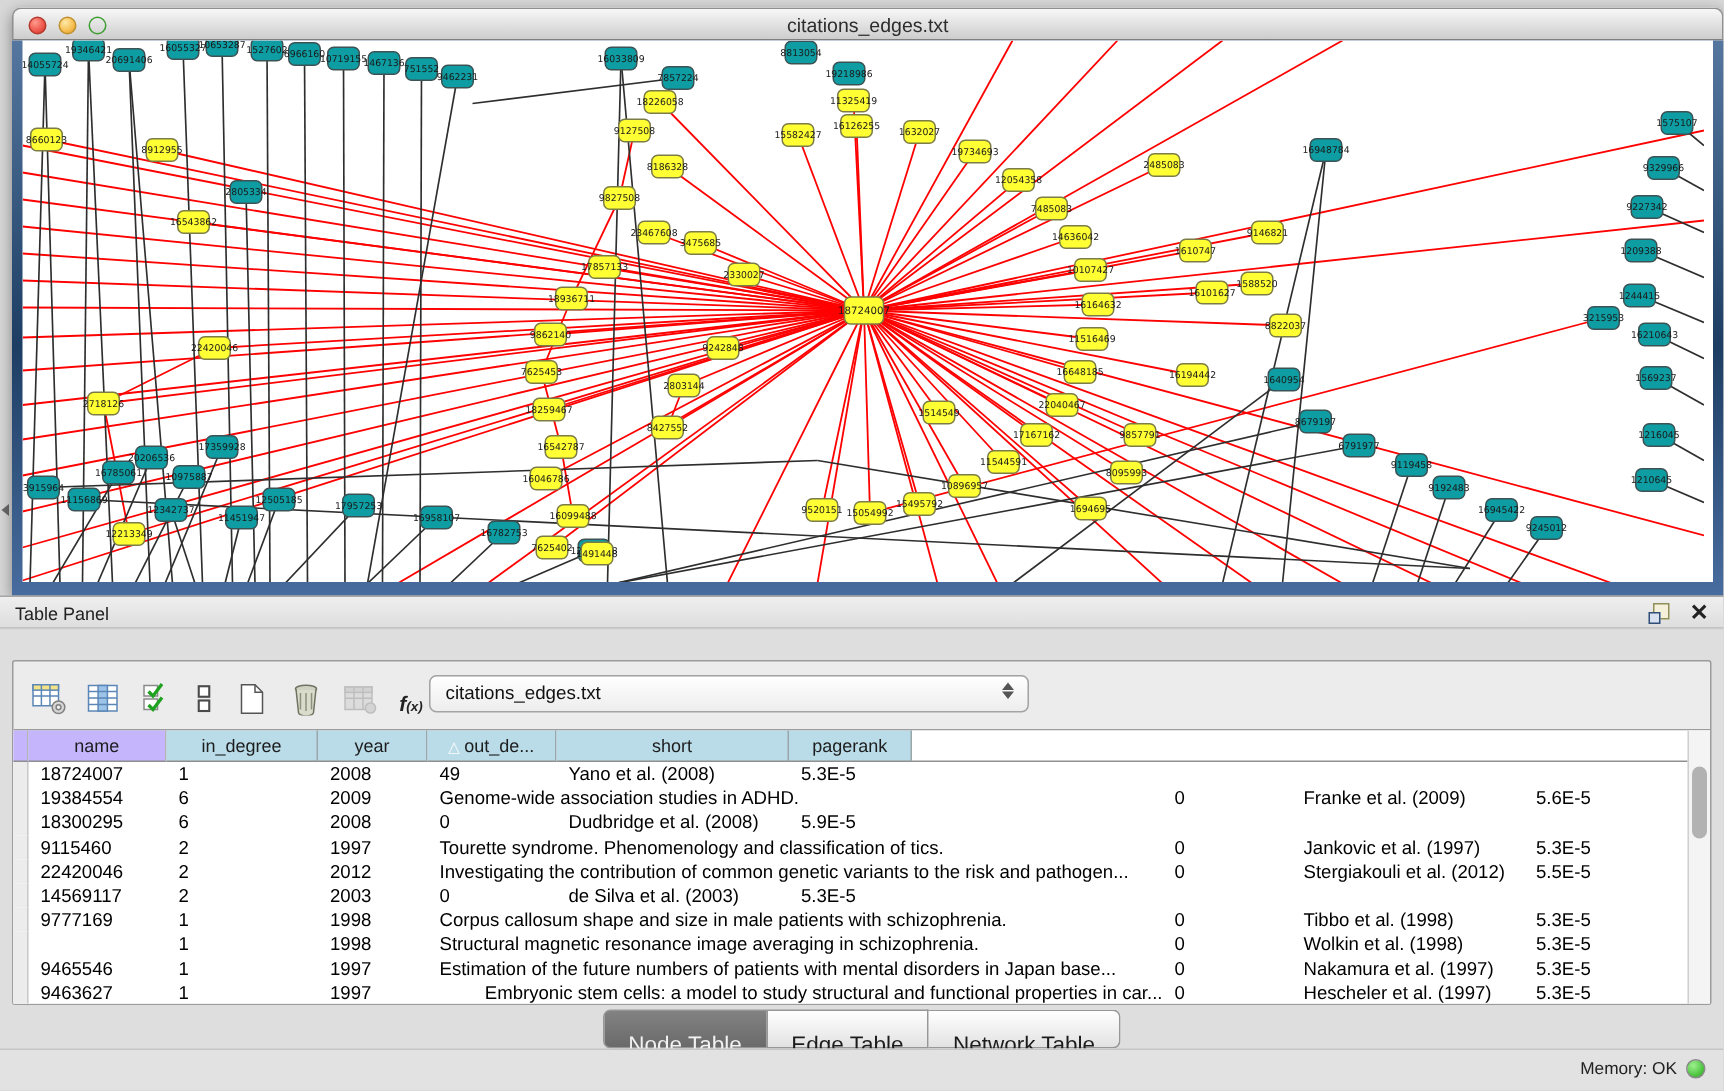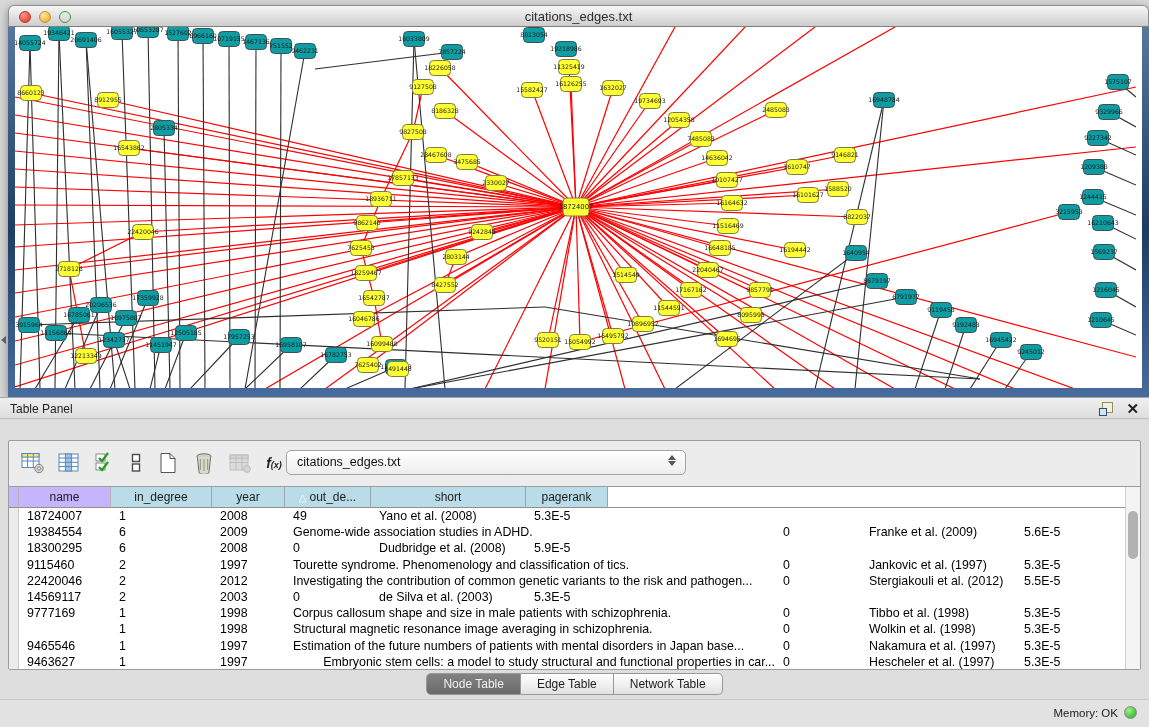--- a/index.html
+++ b/index.html
@@ -37,21 +37,21 @@
   .float-icon{position:relative;width:13px;height:13px;}
   .float-icon .sq1{position:absolute;left:3px;top:0;width:9px;height:9px;border:1px solid #8f8f5a;background:#f4f0da;}
   .float-icon .sq2{position:absolute;left:0;top:6px;width:6px;height:6px;border:1px solid #2f4d77;background:#d7e1ef;}
   .close-icon{font-size:15px;font-weight:bold;color:#222;line-height:15px;}
   .panel-body{position:absolute;left:0;right:0;top:420px;height:279px;background:#dedede;}
   .inner-panel{position:absolute;left:8px;top:20px;width:1133px;height:230px;
       border:1px solid #9c9c9c;border-radius:2px;background:#ececec;box-sizing:border-box;}
   
   .tbl-toolbar{position:absolute;left:0;right:0;top:0;height:45px;}
   .tool-btn{position:absolute;top:8px;width:28px;height:28px;display:flex;
-      align-items:center;justify-content:center;background:transparent;border:none;padding:0;}
+      align-items:flex-end;justify-content:center;background:transparent;border:none;padding:0;}
   .fx-label{font-size:14px;font-style:italic;font-weight:bold;color:#222;}
   .fx-label small{font-size:9px;font-weight:bold;}
   .combo{position:absolute;left:277px;top:9px;width:400px;height:25px;
       border:1px solid #a3a3a3;border-radius:5px;background:linear-gradient(#ffffff,#ededed);
       box-sizing:border-box;}
   .combo-text{position:absolute;left:10px;top:4px;font-size:12.5px;color:#111;}
   .combo-stepper{position:absolute;right:9px;top:4px;display:flex;flex-direction:column;gap:1px;}
   .combo-stepper .up{width:0;height:0;border-left:4px solid transparent;border-right:4px solid transparent;border-bottom:5px solid #555;}
   .combo-stepper .down{width:0;height:0;border-left:4px solid transparent;border-right:4px solid transparent;border-top:5px solid #555;}
   
@@ -65,21 +65,21 @@
   .hdr-cell.plain{background:#c4b5fd;border-right:1px solid #b5b5b5;}
   .hdr-cell .sort-tri{color:#fdfdfd;font-size:10px;margin-right:3px;}
   .hdr-filler{flex:1;background:#fff;border-bottom:1px solid #8f8f8f;}
   .data-rows{position:absolute;left:0;right:15px;top:21px;bottom:0;overflow:hidden;background:#fff;}
   .data-row{display:flex;height:16.2px;}
   .cell{box-sizing:border-box;font-size:12.4px;color:#000;line-height:16px;
       white-space:nowrap;overflow:hidden;padding-left:8px;}
   .cell.gutter{padding:0;background:#ececec;border-right:1px solid #c9c9c9;}
   
   .tabs{position:absolute;left:0;right:0;top:673px;display:flex;justify-content:center;}
-  .tab{height:22px;line-height:21px;padding:0 16px;font-size:12px;color:#1c1c1c;
+  .tab{height:22px;line-height:21px;padding:12px 16px;font-size:15px;color:#1c1c1c;
       background:linear-gradient(#ffffff,#e2e2e2);border:1px solid #979797;border-left:none;box-sizing:border-box;}
   .tab:first-child{border-left:1px solid #979797;border-radius:5px 0 0 5px;}
   .tab:last-child{border-radius:0 5px 5px 0;}
   .tab.selected{background:linear-gradient(#828282,#6a6a6a);color:#f2f2f2;}
   
   .status-bar{position:absolute;left:0;right:0;top:699px;height:28px;background:#e2e2e2;
       border-top:1px solid #c6c6c6;box-sizing:border-box;}
   .status-right{position:absolute;right:12px;top:6px;display:flex;align-items:center;gap:6px;}
   .status-label{font-size:11.5px;color:#222;}
   .memory-dot{width:13px;height:13px;border-radius:50%;

